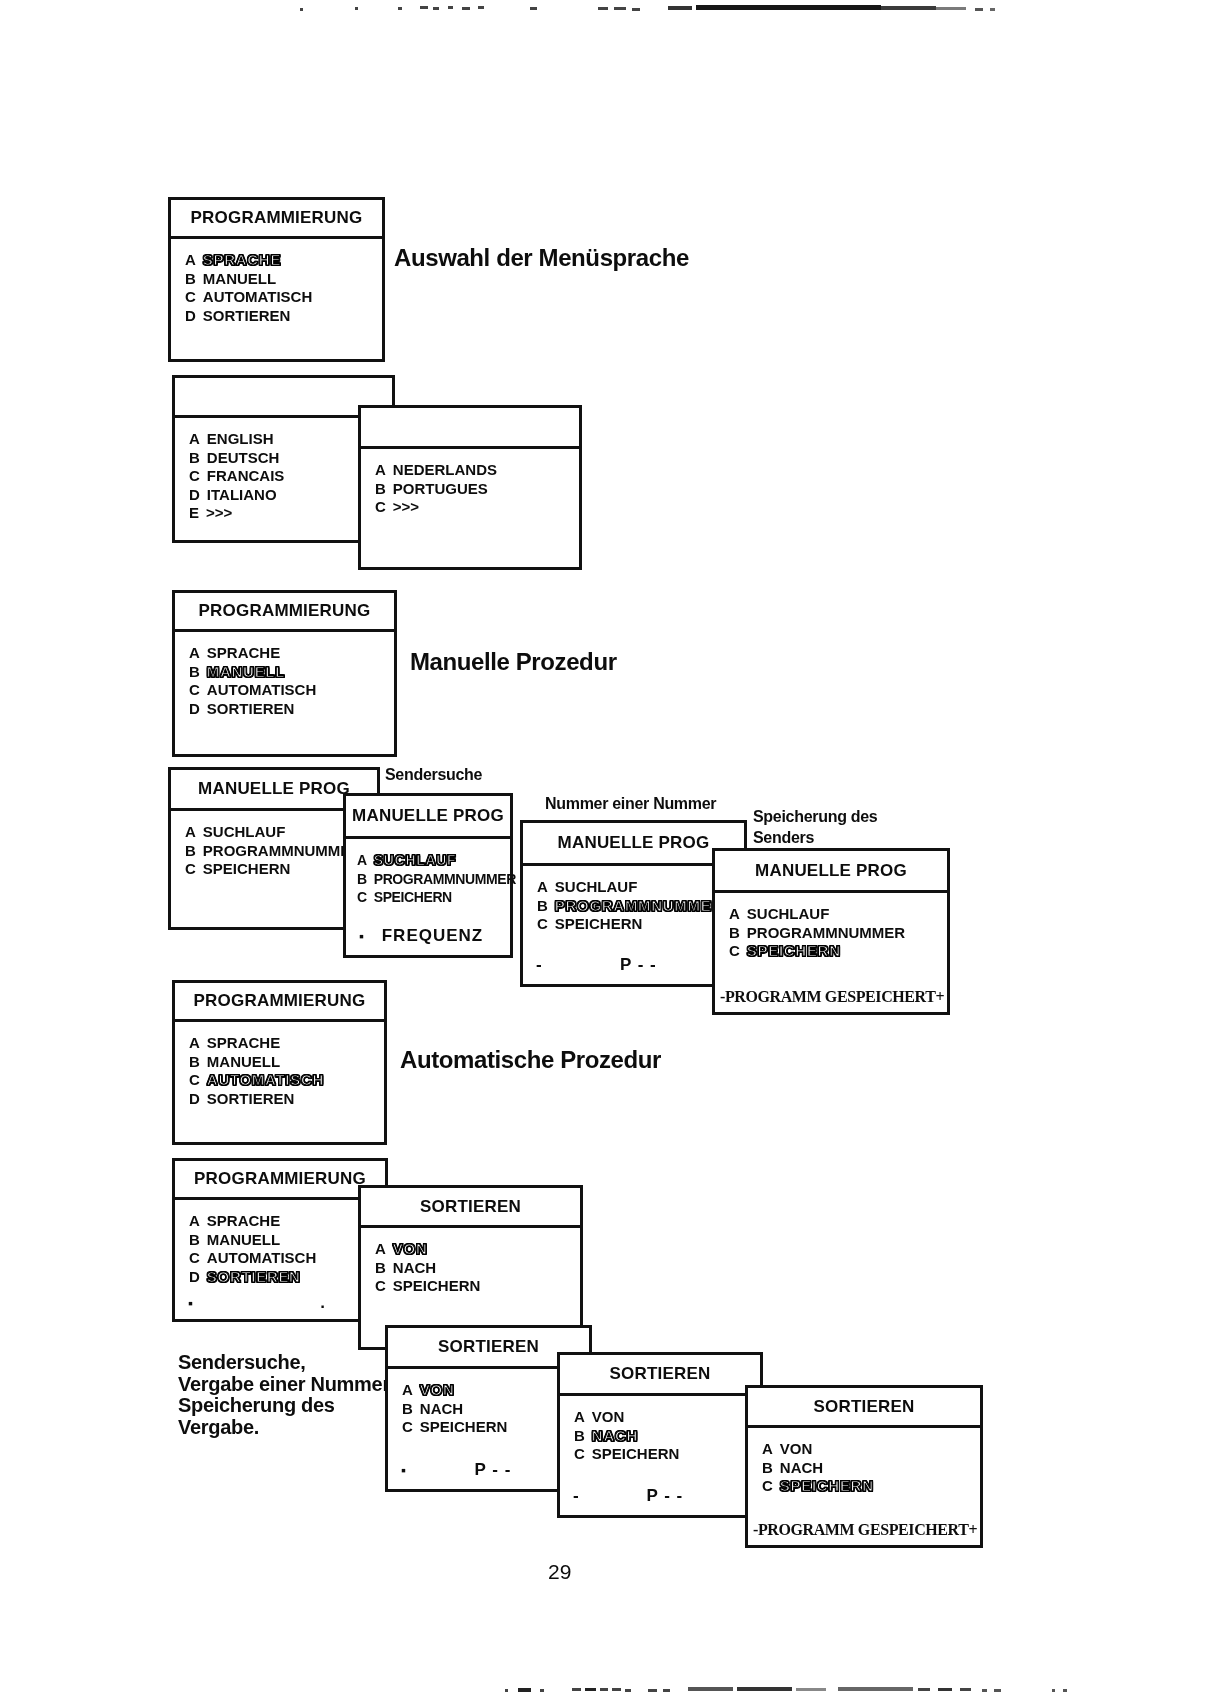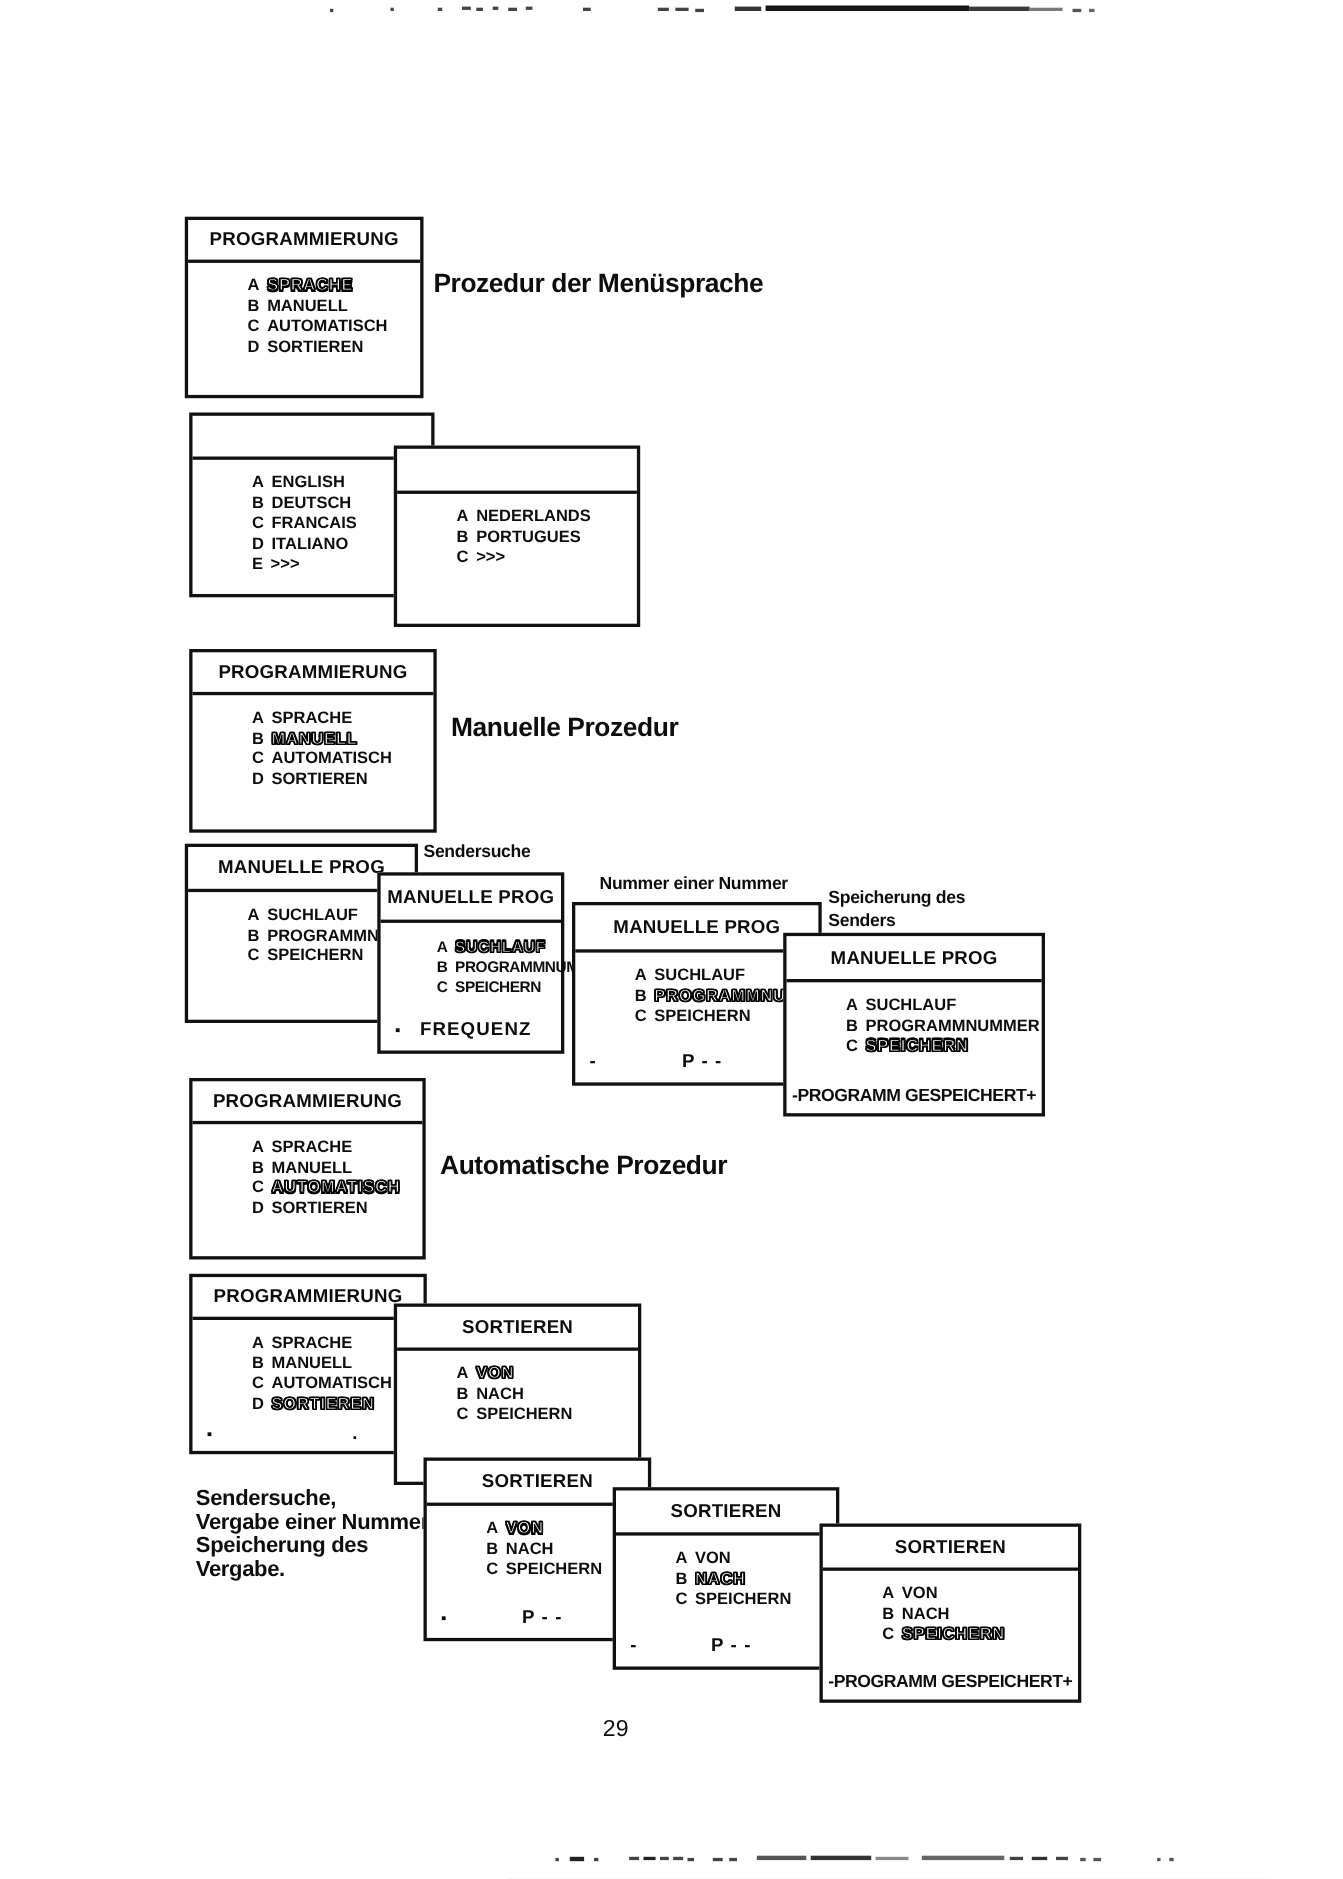--- a/index.html
+++ b/index.html
@@ -5,31 +5,31 @@
   html,body{margin:0;padding:0;background:#e8e8e8;}
   #page{position:relative;width:1221px;height:1708px;background:#ffffff;overflow:hidden;
         font-family:"Liberation Sans",sans-serif;color:#0d0d0d;}
   .doc-title{position:absolute;left:110px;top:110px;font-size:33px;font-weight:bold;
              letter-spacing:-0.8px;white-space:nowrap;}
   .mbox{position:absolute;background:#fff;border:3px solid #111;box-sizing:border-box;}
   .hd{height:36px;border-bottom:3px solid #111;display:flex;align-items:center;justify-content:center;
       font-weight:bold;font-size:17px;letter-spacing:0.2px;white-space:nowrap;}
   .items{padding:12px 6px 0 14px;font-weight:bold;font-size:15px;}
   .tight .items{font-size:14px;letter-spacing:-0.4px;padding-left:11px;}
-  .mi{line-height:18.6px;white-space:nowrap;margin-left:40px;}
+  .mi{line-height:18.6px;white-space:nowrap;}
   .w{margin-left:7px;}
   .sel{color:#fff;-webkit-text-stroke:1.1px #000;letter-spacing:0.7px;
        text-shadow:-1px -1px 0 #000,1px -1px 0 #000,-1px 1px 0 #000,1px 1px 0 #000,
                    0 -1px 0 #000,0 1px 0 #000,-1px 0 0 #000,1px 0 0 #000;}
   .footer{position:absolute;left:13px;right:9px;bottom:9px;display:flex;align-items:center;
           font-weight:bold;font-size:17px;}
   .fmark{font-size:14px;line-height:10px;}
   .fval{flex:1;text-align:center;letter-spacing:1px;}
   .msg{position:absolute;left:5px;right:2px;bottom:6px;font-weight:bold;font-size:16px;
-       letter-spacing:-0.4px;white-space:nowrap;}
+       letter-spacing:-0.4px;white-space:nowrap;font-family:Liberation Serif, serif;}
   .big-label{position:absolute;font-weight:bold;font-size:24px;letter-spacing:-0.4px;white-space:nowrap;}
   .mid-label{position:absolute;font-weight:bold;font-size:16px;letter-spacing:-0.3px;
              white-space:nowrap;line-height:21px;}
   .note{position:absolute;font-weight:bold;font-size:20px;line-height:21.5px;letter-spacing:-0.3px;}
   .pagenum{position:absolute;left:548px;top:1560px;font-size:21px;}
   .art{position:absolute;background:#444;}
 </style>
 </head>
 <body>
 
@@ -57,21 +57,21 @@
 
   <div class="mbox" style="left:168px;top:197px;width:217px;height:165px;z-index:2">
     <div class="hd">PROGRAMMIERUNG</div>
     <div class="items">
       <div class="mi"><span>A</span><span class="w sel">SPRACHE</span></div>
       <div class="mi"><span>B</span><span class="w">MANUELL</span></div>
       <div class="mi"><span>C</span><span class="w">AUTOMATISCH</span></div>
       <div class="mi"><span>D</span><span class="w">SORTIEREN</span></div>
     </div>
   </div>
-  <div class="big-label" style="left:394px;top:244px">Prozedur der Menüsprache</div>
+  <div class="big-label" style="left:394px;top:244px">Auswahl der Menüsprache</div>
 
   <div class="mbox" style="left:358px;top:405px;width:224px;height:165px;z-index:3">
     <div class="hd" style="height:38px"></div>
     <div class="items">
       <div class="mi"><span>A</span><span class="w">NEDERLANDS</span></div>
       <div class="mi"><span>B</span><span class="w">PORTUGUES</span></div>
       <div class="mi"><span>C</span><span class="w">&gt;&gt;&gt;</span></div>
     </div>
   </div>
   <div class="mbox" style="left:172px;top:375px;width:223px;height:168px;z-index:2">

